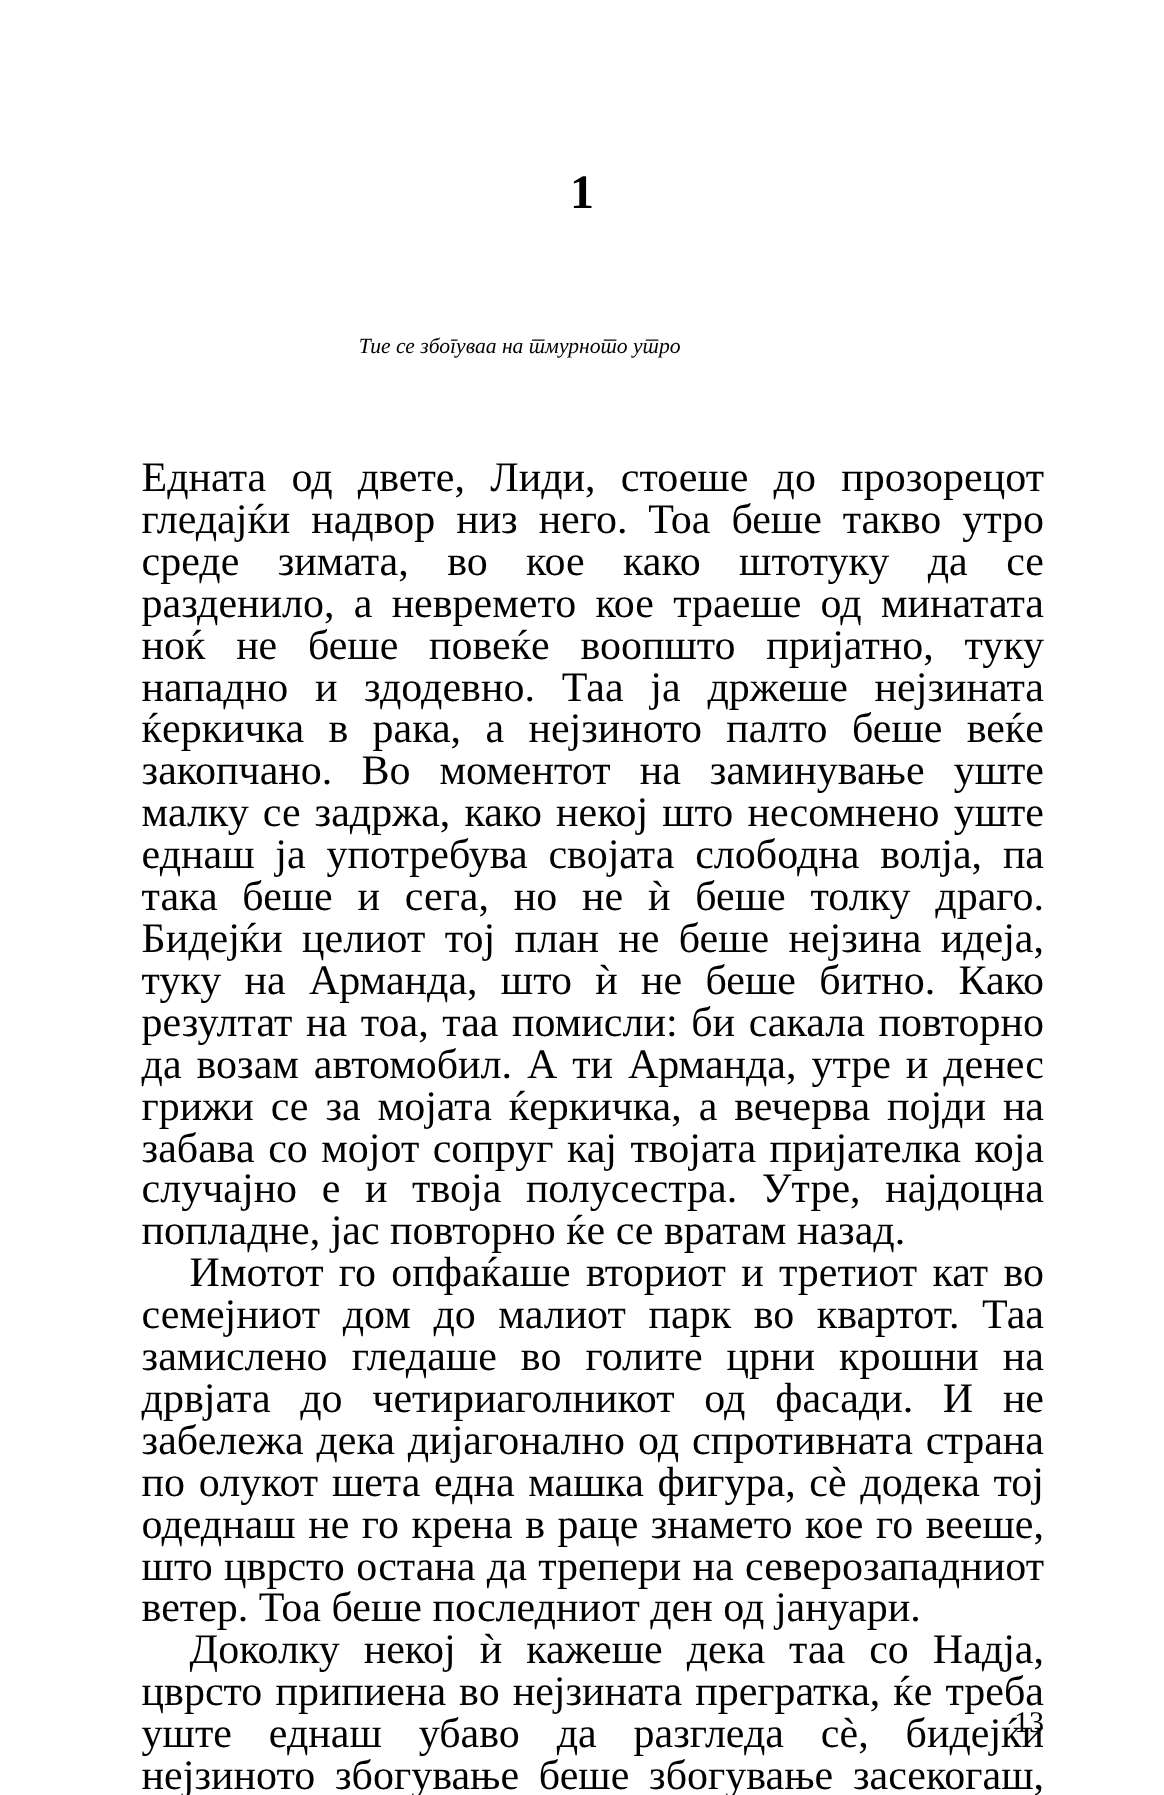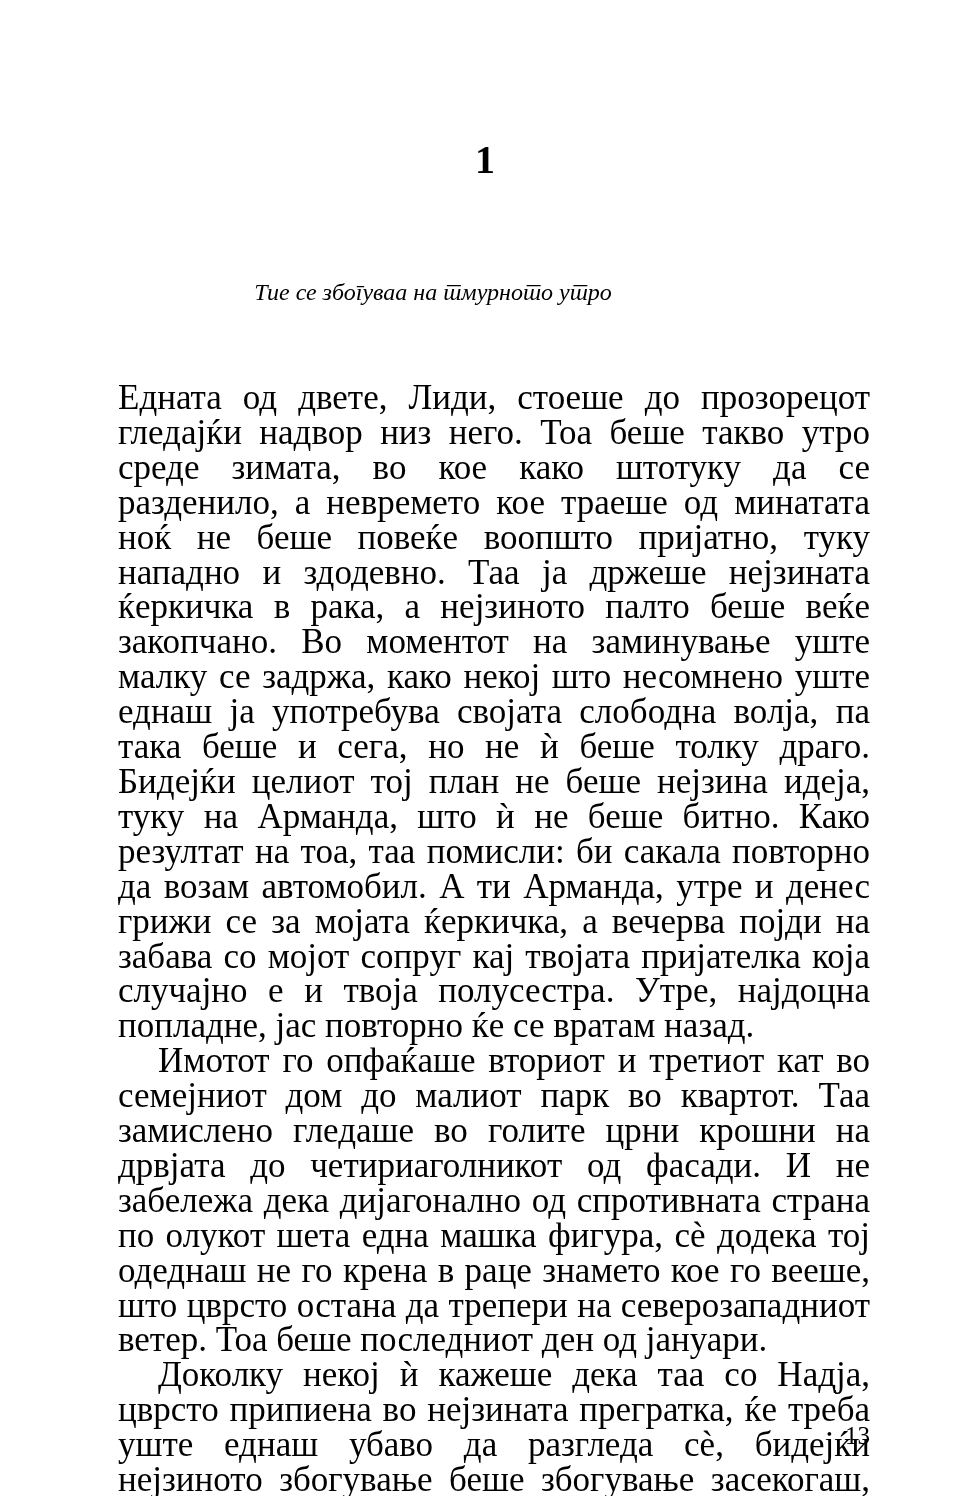--- a/index.html
+++ b/index.html
@@ -34,21 +34,21 @@
     line-height: 1;
   }
 
   
   .subtitle {
     position: absolute;
     top: 278px;
     left: 0;
     width: 866px;
     text-align: center;
-    font-size: 24px;
+    font-size: 18px;
     font-style: italic;
     font-weight: normal;
     line-height: 1.2;
   }
 
   
   .body-text {
     position: absolute;
     top: 381px;
     left: 118px;

